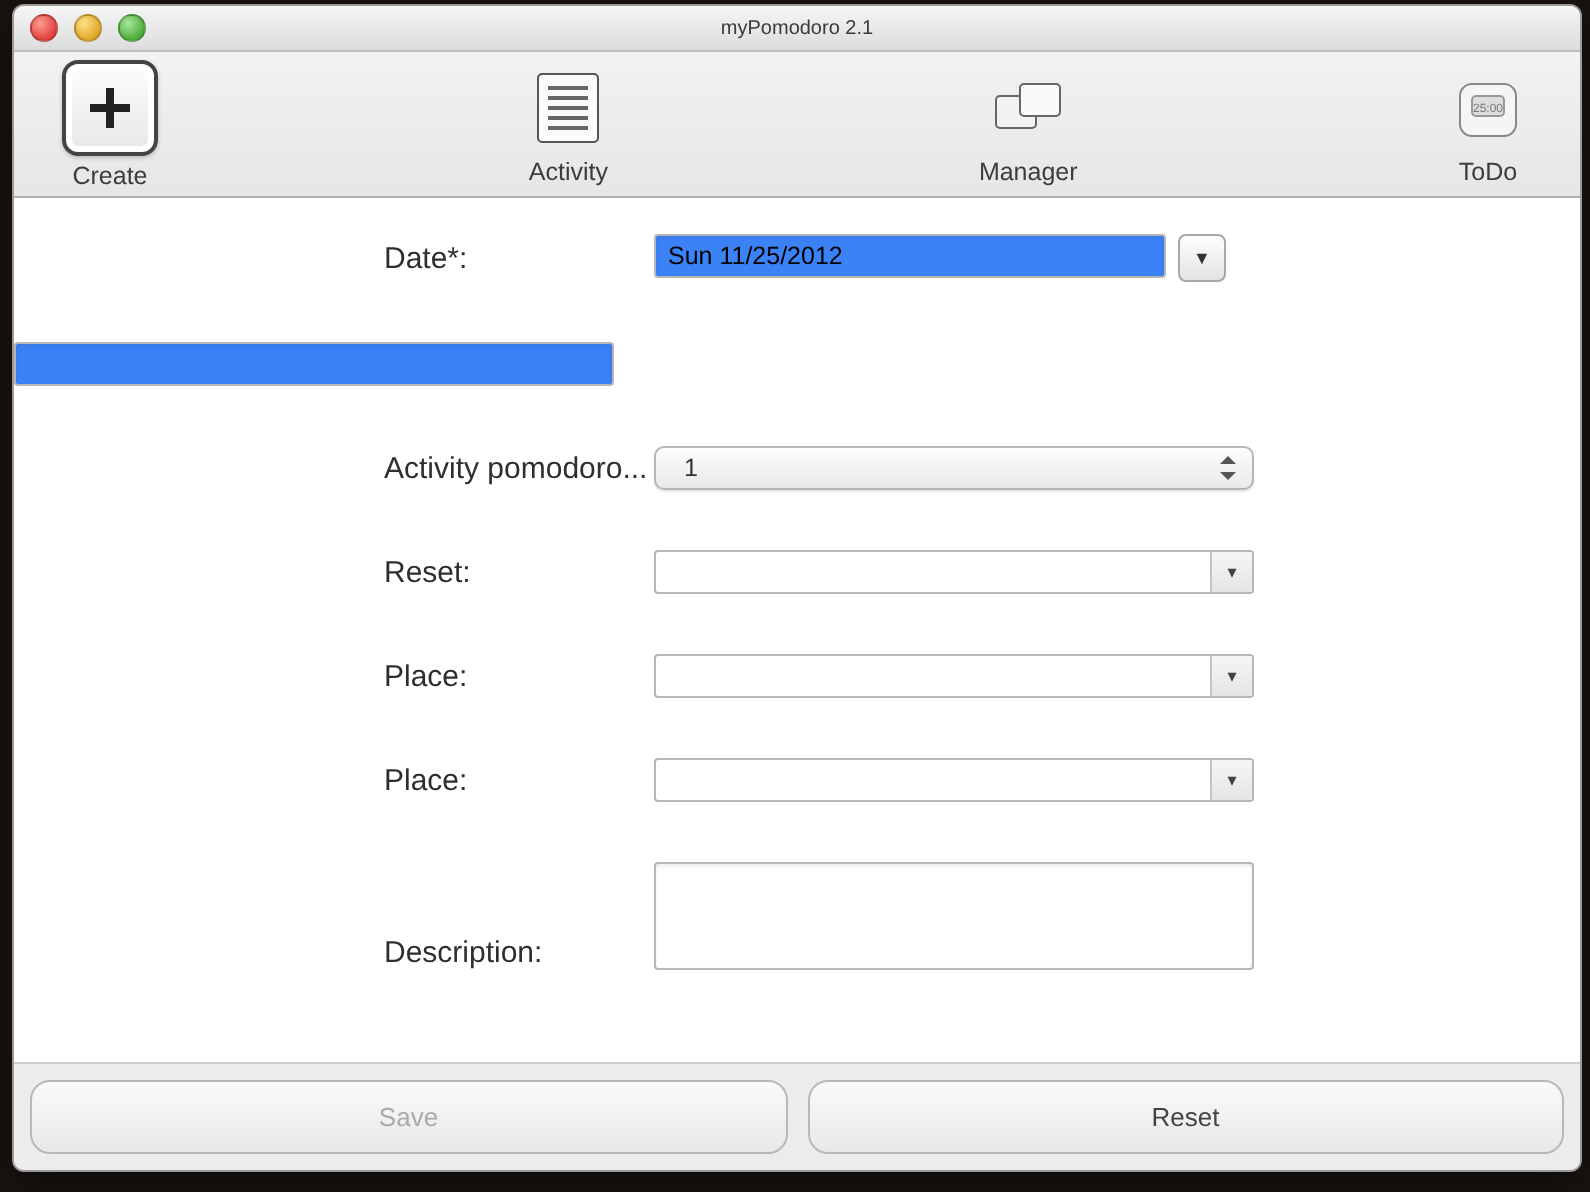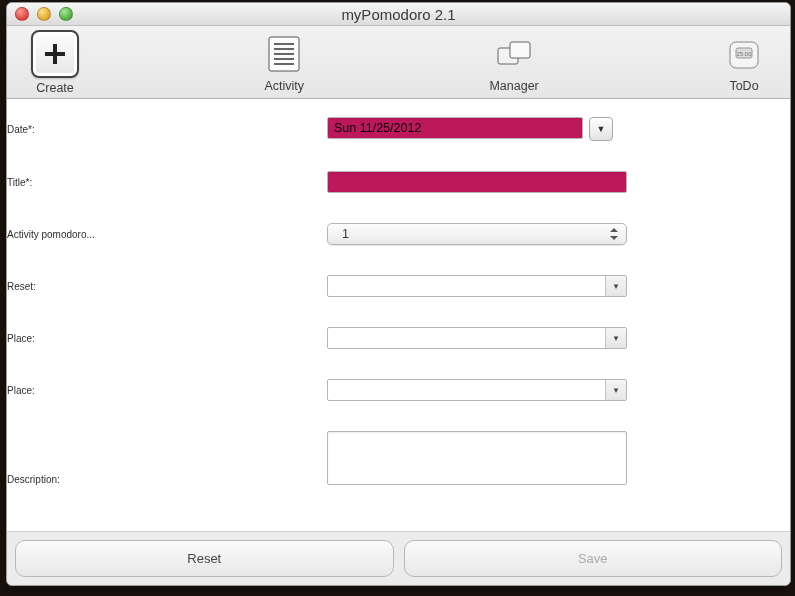--- a/index.html
+++ b/index.html
@@ -46,21 +46,21 @@
     border-radius: 50%;
     border: 1px solid rgba(0,0,0,0.2);
   }
   .tb-close { background: radial-gradient(circle at 35% 30%, #ff9b92, #e0443e 70%); }
   .tb-min   { background: radial-gradient(circle at 35% 30%, #ffe08a, #e1a928 70%); }
   .tb-zoom  { background: radial-gradient(circle at 35% 30%, #a8e79c, #4fae3c 70%); }
   .title-text {
     position: absolute;
     left: 0; right: 0;
     text-align: center;
-    font-size: 15px;
+    font-size: 10px;
     color: #3a3a3a;
     pointer-events: none;
   }
   
   .toolbar {
     height: 72px;
     background: linear-gradient(#f2f2f2, #e6e6e6);
     border-bottom: 1px solid #b0b0b0;
     display: flex;
     align-items: center;
@@ -100,38 +100,39 @@
   }
   .form-row {
     display: flex;
     align-items: center;
     margin: 0 0 30px 0;
   }
   .form-row.desc { align-items: flex-end; }
   .form-label {
     width: 320px;
     text-align: left;
+    padding-left: 185px;
     box-sizing: border-box;
     color: #2f2f2f;
-    font-size: 10px;
+    font-size: 15px;
     white-space: nowrap;
     overflow: hidden;
     text-overflow: ellipsis;
   }
   .form-control {
     width: 300px;
     display: flex;
     align-items: stretch;
     gap: 6px;
   }
   .textfield, .combo, .ns-select {
     height: 22px;
     border: 1px solid #b6b6b6;
     border-radius: 2px;
-    background: #be185d;
+    background: #3b82f6;
     font-family: inherit;
     font-size: 12.5px;
     padding: 0 6px;
     box-sizing: border-box;
   }
   .textfield { flex: 1; box-shadow: inset 0 1px 2px rgba(0,0,0,0.08); }
   .date-drop-btn {
     width: 22px; height: 22px;
     border: 1px solid #a8a8a8;
     border-radius: 4px;
@@ -293,21 +294,20 @@
       <div class="form-label">Date*:</div>
       <div class="form-control">
         <input class="textfield" style="flex: 0 0 256px;" value="Sun 11/25/2012">
         <div class="date-drop-btn">
           <span>▼</span>
         </div>
       </div>
     </div>
 
     <div class="form-row">
-      <div class="form-label">Title*:</div>
       <div class="form-control">
         <input class="textfield" value="" style="">
       </div>
     </div>
 
     <div class="form-row">
       <div class="form-label">Activity pomodoro...</div>
       <div class="form-control">
         <div class="ns-select">
           <span>1</span>
@@ -345,17 +345,17 @@
     <div class="form-row desc">
       <div class="form-label">Description:</div>
       <div class="form-control">
         <textarea class="textarea" style=""></textarea>
       </div>
     </div>
 
   </div>
 
   <div class="button-bar">
+    <div class="big-btn disabled">Save</div>
     <div class="big-btn">Reset</div>
-    <div class="big-btn disabled">Save</div>
   </div>
 
 </div>
 
 </body></html>

